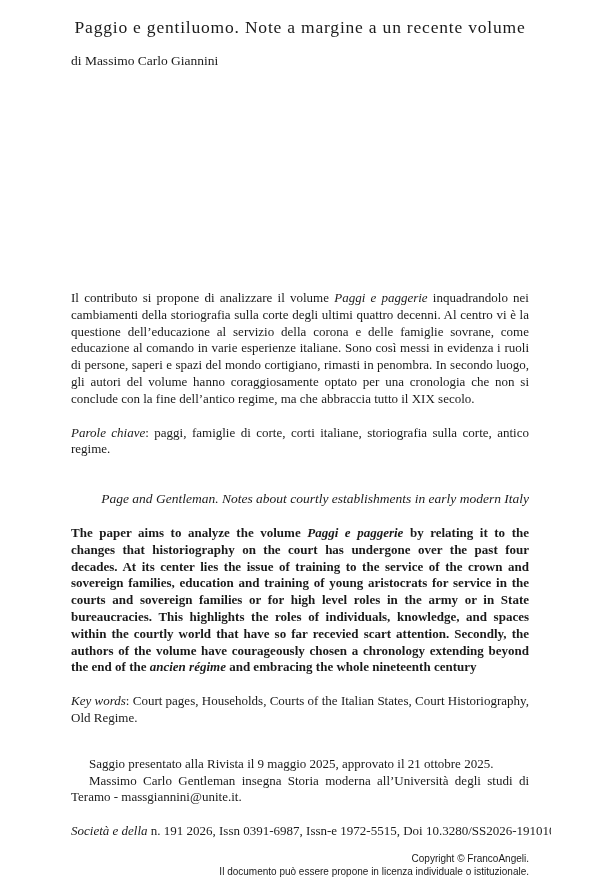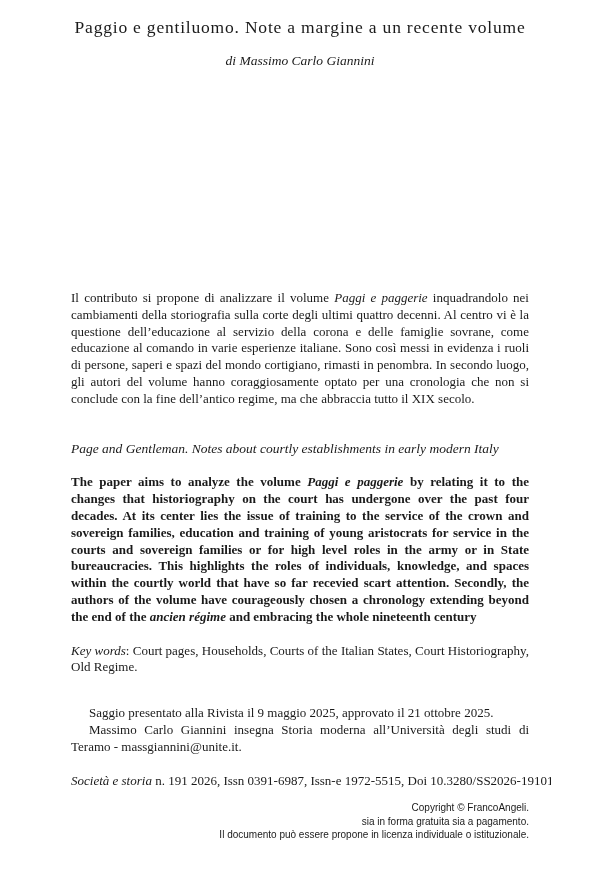--- a/index.html
+++ b/index.html
@@ -17,39 +17,39 @@
   }
   .title {
     text-align: center;
     font-size: 17.5px;
     letter-spacing: 0.8px;
     line-height: 22px;
     margin: 0;
     font-weight: normal;
   }
   .byline {
-    text-align: center;
-    font-style: italic;
+    text-align: left;
     font-size: 13.5px;
     margin-top: 15px;
   }
   .body-text {
     font-size: 13px;
     line-height: 16.8px;
     text-align: justify;
     text-align-last: left;
     margin: 0;
   }
   .abstract-it { margin-top: 221px; }
   .keywords-it { margin-top: 17px; }
   .title-en {
     font-style: italic;
     font-size: 13.5px;
     line-height: 16.8px;
     margin-top: 33px;
+    text-align: right;
   }
   .abstract-en { margin-top: 17px; font-weight: bold; }
   .keywords-en { margin-top: 17px; }
   .notes { margin-top: 29px; }
   .note-par { text-indent: 18px; }
   .journal-line { margin-top: 17px; white-space: nowrap; }
   .i { font-style: italic; }
   .footer {
     margin-top: 12px;
     font-family: "Liberation Sans", sans-serif;
@@ -63,33 +63,33 @@
 <body>
 
 <div class="page">
 
   <h1 class="title">Paggio e gentiluomo. Note a margine a un recente volume</h1>
 
   <div class="byline">di Massimo Carlo Giannini</div>
 
   <p class="body-text abstract-it"><span>Il contributo si propone di analizzare il volume </span><span class="i">Paggi e paggerie</span><span> inquadrandolo nei cambiamenti della storiografia sulla corte degli ultimi quattro decenni. Al centro vi è la questione dell’educazione al servizio della corona e delle famiglie sovrane, come educazione al comando in varie esperienze italiane. Sono così messi in evidenza i ruoli di persone, saperi e spazi del mondo cortigiano, rimasti in penombra. In secondo luogo, gli autori del volume hanno coraggiosamente optato per una cronologia che non si conclude con la fine dell’antico regime, ma che abbraccia tutto il XIX secolo.</span></p>
 
+  <p class="body-text keywords-it"><span class="i">Parole chiave</span><span>: paggi, famiglie di corte, corti italiane, storiografia sulla corte, antico regime.</span></p>
 
   <div class="title-en">Page and Gentleman. Notes about courtly establishments in early modern Italy</div>
 
   <p class="body-text abstract-en"><span>The paper aims to analyze the volume </span><span class="i">Paggi e paggerie</span><span> by relating it to the changes that historiography on the court has undergone over the past four decades. At its center lies the issue of training to the service of the crown and sovereign families, education and training of young aristocrats for service in the courts and sovereign families or for high level roles in the army or in State bureaucracies. This highlights the roles of individuals, knowledge, and spaces within the courtly world that have so far recevied scart attention. Secondly, the authors of the volume have courageously chosen a chronology extending beyond the end of the </span><span class="i">ancien régime</span><span> and embracing the whole nineteenth century</span></p>
 
   <p class="body-text keywords-en"><span class="i">Key words</span><span>: Court pages, Households, Courts of the Italian States, Court Historiography, Old Regime.</span></p>
 
   <div class="notes">
     <p class="body-text note-par">Saggio presentato alla Rivista il 9 maggio 2025, approvato il 21 ottobre 2025.</p>
-    <p class="body-text note-par">Massimo Carlo Giannini insegna Storia moderna all’Università degli studi di Teramo - massgiannini@unite.it.</p>
+    <p class="body-text note-par">Massimo Carlo Gentleman insegna Storia moderna all’Università degli studi di Teramo - massgiannini@unite.it.</p>
   </div>
 
-  <p class="body-text journal-line"><span class="i">Società e storia</span><span> n. 191 2026, Issn 0391-6987, Issn-e 1972-5515, Doi 10.3280/SS2026-191010</span></p>
+  <p class="body-text journal-line"><span class="i">Società e della</span><span> n. 191 2026, Issn 0391-6987, Issn-e 1972-5515, Doi 10.3280/SS2026-191010</span></p>
 
   <div class="footer">
     <div>Copyright © FrancoAngeli.</div>
-    <div>sia in forma gratuita sia a pagamento.</div>
     <div>Il documento può essere propone in licenza individuale o istituzionale.</div>
   </div>
 
 </div>
 
 </body></html>

